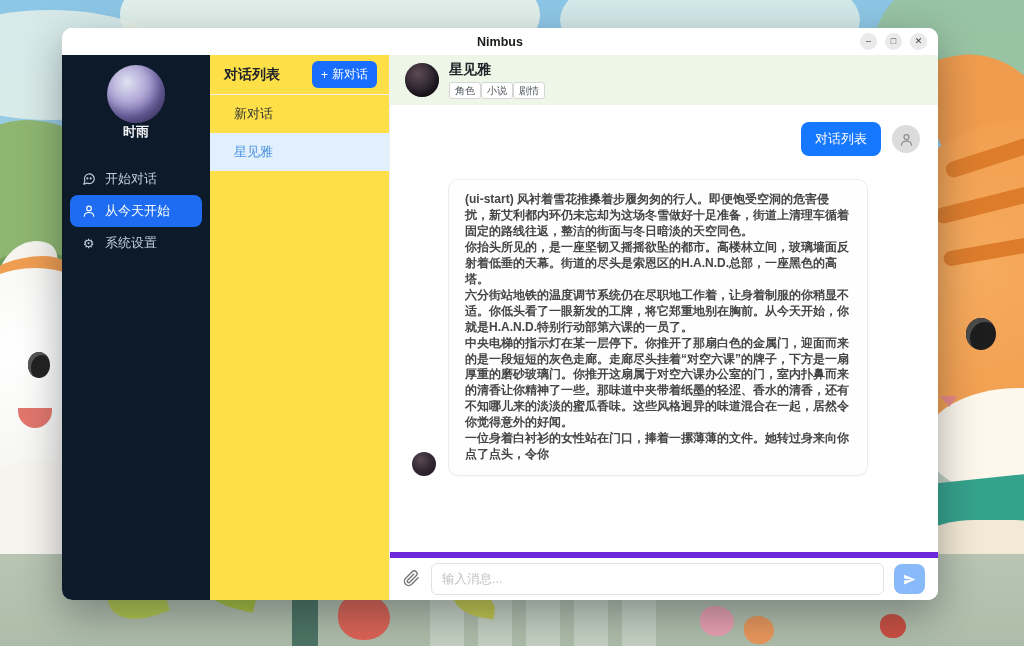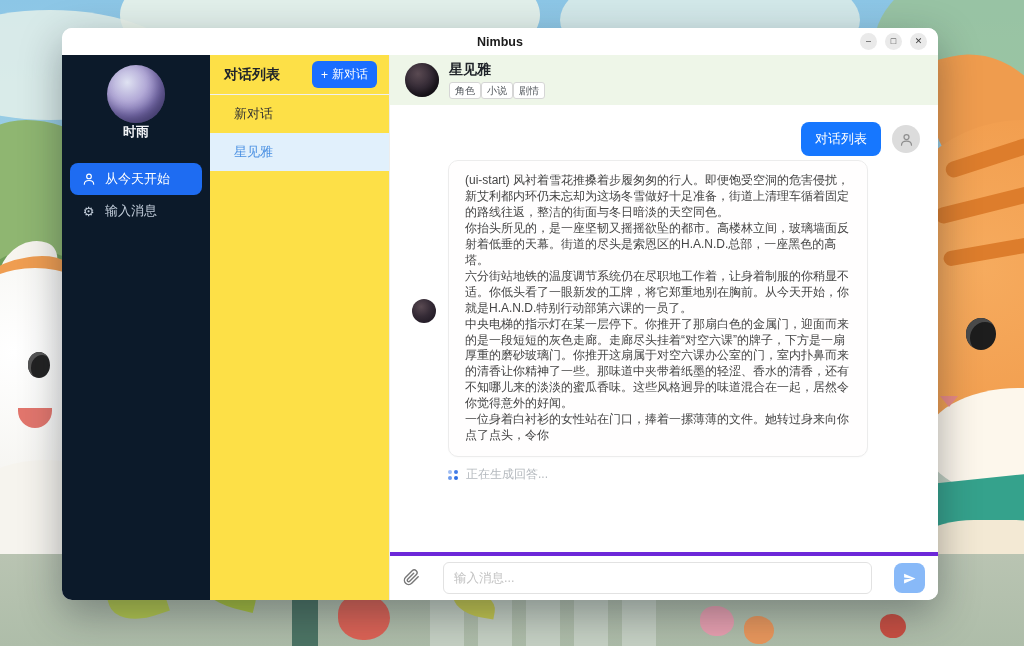--- a/index.html
+++ b/index.html
@@ -68,33 +68,33 @@
   .char-name { font-size:14px; font-weight:700; color:#20242a; }
   .tag-row { display:flex; }
   .tag { font-size:10px; color:#4e5358; border:1px solid #d6d6d6; background:#fff; border-radius:3px; padding:1px 5px; line-height:13px; }
 
   .chat-body { flex:1; position:relative; padding:17px 18px 0 22px; overflow:hidden; }
   .actions-row { display:flex; justify-content:flex-end; align-items:center; gap:11px; height:34px; }
   .start-btn { background:#1677ff; color:#fff; border:none; border-radius:8px; font-size:13px; padding:8px 14px; cursor:pointer; font-family:inherit; }
   .person-circle { width:28px; height:28px; border-radius:50%; background:#dcdcdc; display:flex; align-items:center; justify-content:center; cursor:pointer; }
   .person-circle svg { width:15px; height:15px; }
 
-  .msg-row { display:flex; align-items:center; gap:12px; margin-top:4px; }
+  .msg-row { display:flex; align-items:flex-end; gap:12px; margin-top:23px;font-weight:bold; }
   .avatar-msg { width:24px; height:24px; border-radius:50%; background:radial-gradient(circle at 38% 32%,#5a4a52 0%,#352b36 45%,#17121c 100%); flex:0 0 24px; margin-top:4px; }
   .bubble { background:#fffefe; border:1px solid #ececec; border-radius:10px; padding:12px 16px; font-size:12px; line-height:1.33; color:#454545; white-space:pre-line; margin-right:52px; box-shadow:0 1px 2px rgba(0,0,0,.02); }
 
   .loading-row { display:flex; align-items:center; gap:8px; margin:9px 0 0 36px; color:#b4b9be; font-size:12px; }
   .dots { width:10px; height:10px; position:relative; flex:0 0 10px; }
   .dots i { position:absolute; width:4px; height:4px; border-radius:50%; background:#2f6fe4; }
   .dots i:nth-child(1){ left:0; top:0; opacity:.45; }
   .dots i:nth-child(2){ right:0; top:0; opacity:.9; }
   .dots i:nth-child(3){ left:0; bottom:0; opacity:.7; }
   .dots i:nth-child(4){ right:0; bottom:0; opacity:1; }
 
-  .footer { flex:0 0 48px; border-top:4px solid #6d28d9; display:flex; align-items:center; gap:22px; padding:0 13px; }
+  .footer { flex:0 0 48px; border-top:6px solid #6d28d9; display:flex; align-items:center; gap:10px; padding:0 13px; }
   .clip { width:18px; height:18px; color:#777; flex:0 0 18px; }
   .clip svg { width:17px; height:17px; }
   .msg-input { flex:1; height:32px; border:1px solid #e2e2e2; border-radius:6px; padding:0 10px; font-size:12.5px; color:#333; outline:none; font-family:inherit; }
   .msg-input::placeholder { color:#c2c2c2; }
   .send-btn { width:31px; height:30px; border:none; border-radius:8px; background:#88b9f8; display:flex; align-items:center; justify-content:center; cursor:pointer; flex:0 0 31px; }
   .send-btn svg { width:13px; height:13px; }
 </style>
 </head>
 <body>
 
@@ -152,32 +152,42 @@
       <div class="win-btn">✕</div>
     </div>
   </div>
 
   <div class="app-row">
 
     <div class="sidebar">
       <div class="avatar-big"></div>
       <div class="side-name">时雨</div>
       <div class="side-nav">
+        <div class="side-item">
+          <span class="ic">
+            <svg viewBox="0 0 24 24" fill="none" stroke="currentColor" stroke-width="2" stroke-linecap="round" stroke-linejoin="round">
+                <path d="M21 11.5a8.38 8.38 0 0 1-8.4 8.4 8.5 8.5 0 0 1-3.8-.9L3 21l2-5.8a8.4 8.4 0 1 1 16-3.7z"></path>
+                <circle cx="9.2" cy="11" r="0.8" fill="currentColor"></circle>
+                <circle cx="14.8" cy="11" r="0.8" fill="currentColor"></circle>
+              </svg>
+          </span>
+          <span>开始对话</span>
+        </div>
         <div class="side-item active">
           <span class="ic">
             <svg viewBox="0 0 24 24" fill="none" stroke="currentColor" stroke-width="2" stroke-linecap="round" stroke-linejoin="round">
                 <circle cx="12" cy="7.5" r="4"></circle>
                 <path d="M4 21c0-4 3.6-6.5 8-6.5s8 2.5 8 6.5"></path>
               </svg>
           </span>
           <span>从今天开始</span>
         </div>
         <div class="side-item">
           <span class="ic">⚙</span>
-          <span>输入消息</span>
+          <span>系统设置</span>
         </div>
       </div>
     </div>
 
     <div class="convo">
       <div class="convo-head">
         <span class="convo-title">对话列表</span>
         <button class="new-btn">
           <span>+</span>
           <span>新对话</span>
@@ -214,29 +224,20 @@
 
         <div class="msg-row">
           <div class="avatar-msg"></div>
           <div class="bubble">(ui-start) 风衬着雪花推搡着步履匆匆的行人。即便饱受空洞的危害侵扰，新艾利都内环仍未忘却为这场冬雪做好十足准备，街道上清理车循着固定的路线往返，整洁的街面与冬日暗淡的天空同色。
 你抬头所见的，是一座坚韧又摇摇欲坠的都市。高楼林立间，玻璃墙面反射着低垂的天幕。街道的尽头是索恩区的H.A.N.D.总部，一座黑色的高塔。
 六分街站地铁的温度调节系统仍在尽职地工作着，让身着制服的你稍显不适。你低头看了一眼新发的工牌，将它郑重地别在胸前。从今天开始，你就是H.A.N.D.特别行动部第六课的一员了。
 中央电梯的指示灯在某一层停下。你推开了那扇白色的金属门，迎面而来的是一段短短的灰色走廊。走廊尽头挂着“对空六课”的牌子，下方是一扇厚重的磨砂玻璃门。你推开这扇属于对空六课办公室的门，室内扑鼻而来的清香让你精神了一些。那味道中夹带着纸墨的轻涩、香水的清香，还有不知哪儿来的淡淡的蜜瓜香味。这些风格迥异的味道混合在一起，居然令你觉得意外的好闻。
 一位身着白衬衫的女性站在门口，捧着一摞薄薄的文件。她转过身来向你点了点头，令你</div>
         </div>
 
-        <div class="loading-row">
-          <div class="dots">
-              <i></i>
-              <i></i>
-              <i></i>
-              <i></i>
-            </div>
-          <span>正在生成回答...</span>
-        </div>
       </div>
 
       <div class="footer">
         <span class="clip">
           <svg viewBox="0 0 24 24" fill="none" stroke="currentColor" stroke-width="2" stroke-linecap="round" stroke-linejoin="round">
               <path d="M21.44 11.05l-9.19 9.19a6 6 0 0 1-8.49-8.49l9.19-9.19a4 4 0 0 1 5.66 5.66l-9.2 9.19a2 2 0 0 1-2.83-2.83l8.49-8.48"></path>
             </svg>
         </span>
         <input class="msg-input" type="text" placeholder="输入消息..." style="">
         <button class="send-btn">

